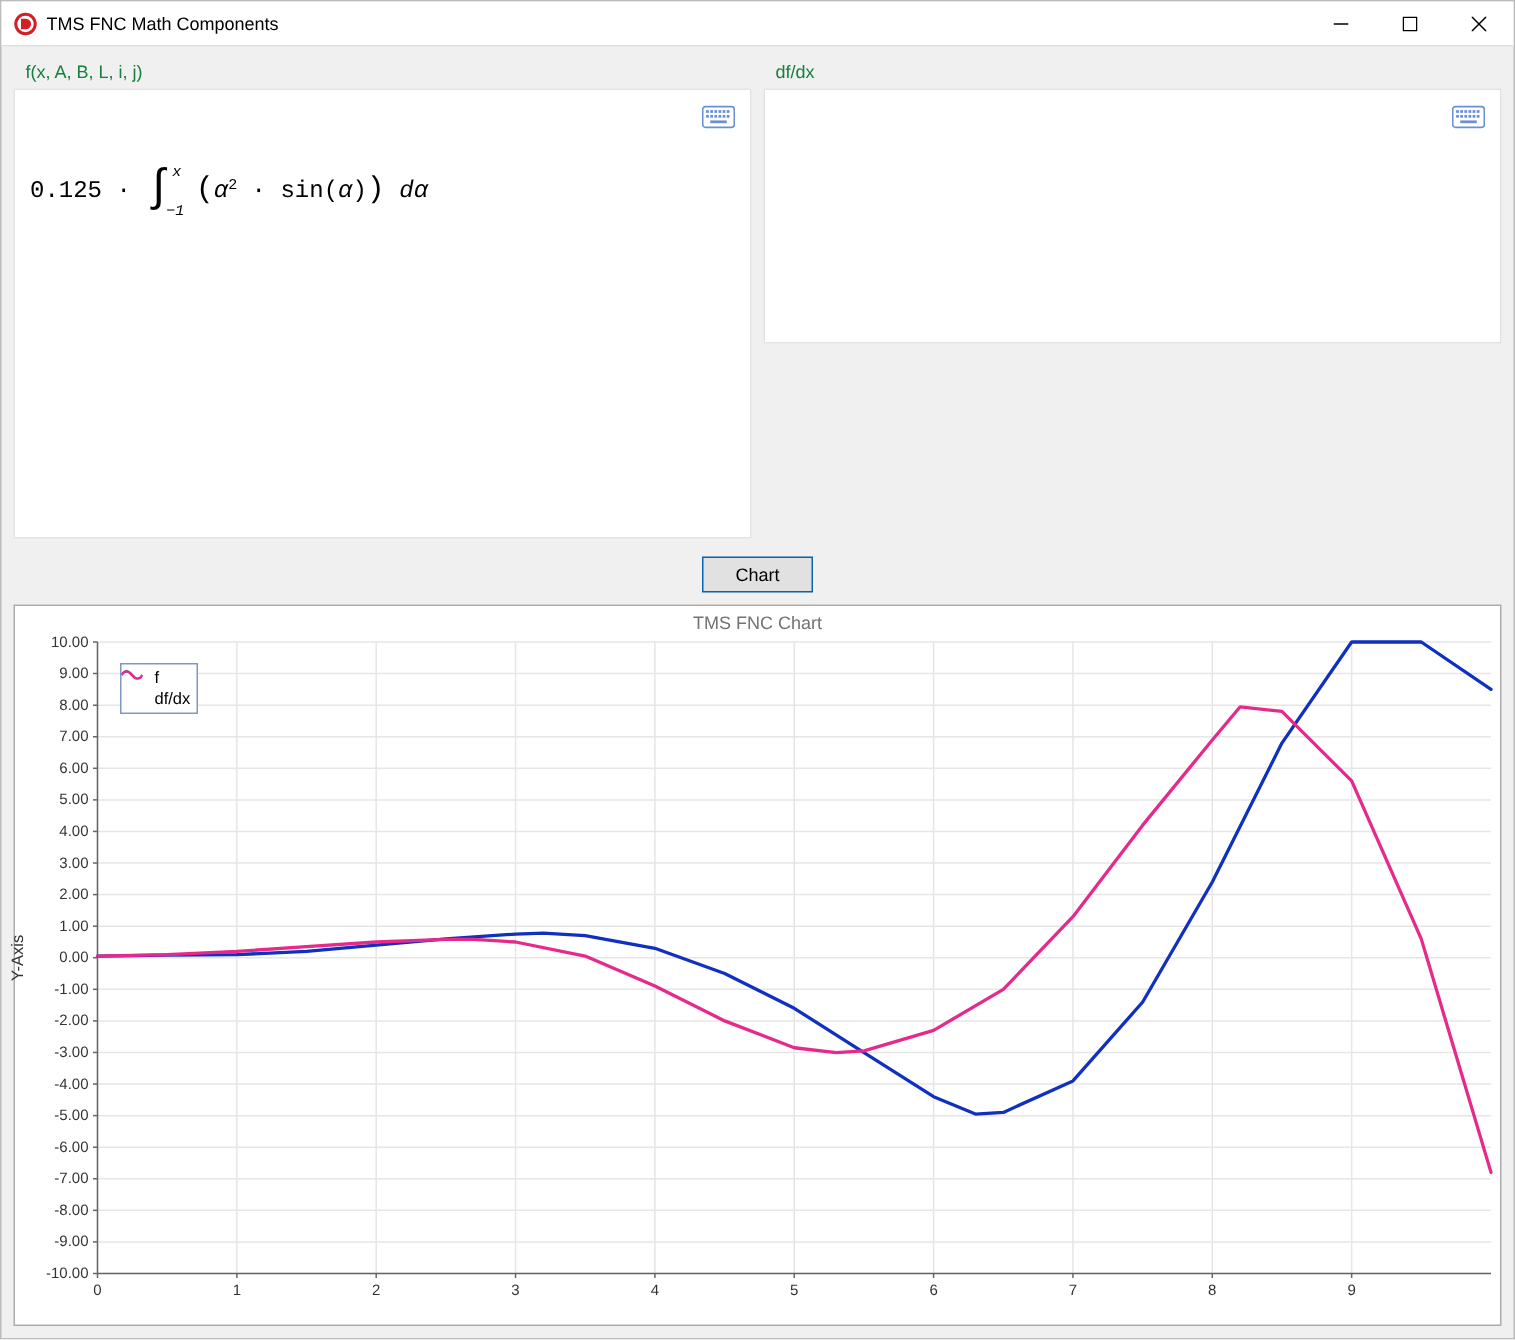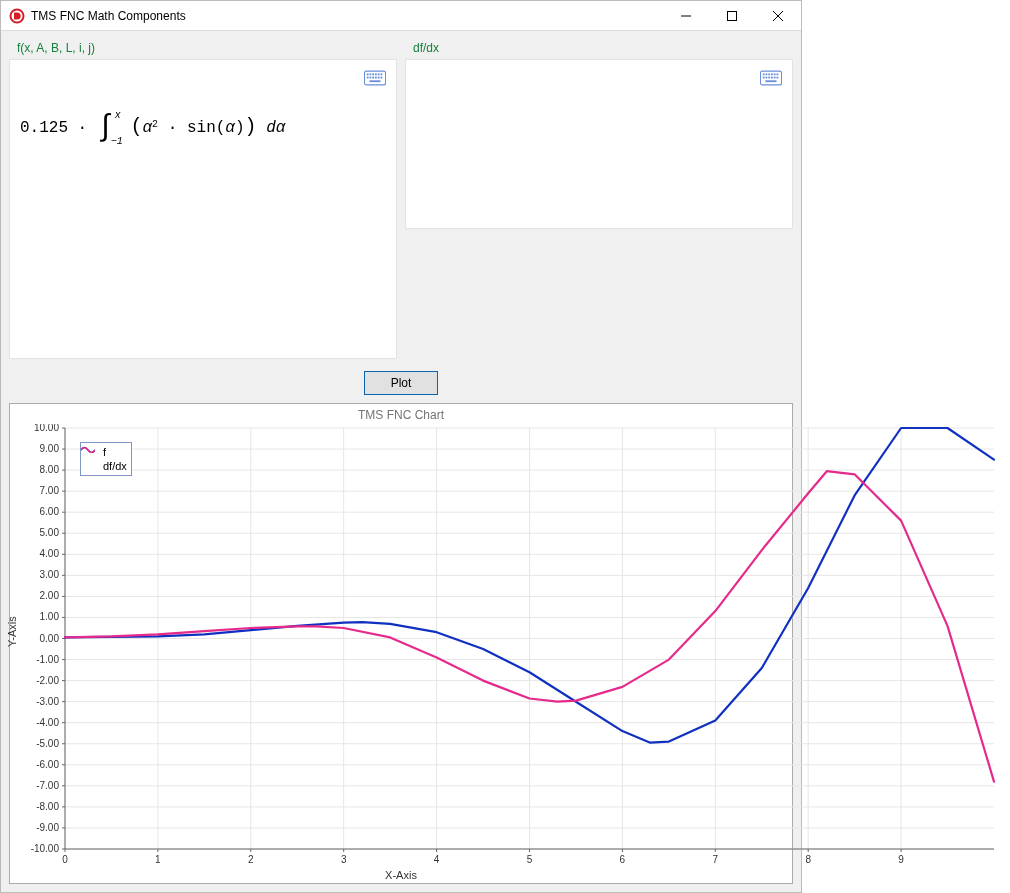--- a/index.html
+++ b/index.html
@@ -4,21 +4,21 @@
 <style>
   * { box-sizing: border-box; }
   body {
     margin: 0;
     font-family: "Segoe UI", Tahoma, sans-serif;
     font-size: 12px;
     background: #fff;
     color: #000;
   }
   .window {
-    width: 802px;
+    width: 1010px;
     height: 893px;
     border: 1px solid #bbb;
     display: flex;
     flex-direction: column;
     background: #f0f0f0;
   }
   .titlebar {
     height: 30px;
     background: #fff;
     display: flex;
@@ -237,21 +237,21 @@
                 <rect x="18" y="6.5" width="2" height="2"></rect>
               <rect x="6" y="10.5" width="12" height="2"></rect>
             </g>
           </svg>
         </span>
       </div>
     </div>
   </div>
 
   <div class="plot-row">
-    <button class="plot-btn">Plot</button>
+    <button class="plot-btn">Chart</button>
   </div>
 
   <div class="chart-wrap">
     <div class="chart-title">TMS FNC Chart</div>
     <div class="chart-body">
       <div class="ylab-rot">Y-Axis</div>
       <svg id="chart-svg" preserveAspectRatio="none" viewBox="0 0 990 445" width="990" height="445">
           <line x1="55" x2="55" y1="4" y2="425" stroke="#e6e6e6" stroke-width="1"></line>
           <line x1="147.9" x2="147.9" y1="4" y2="425" stroke="#e6e6e6" stroke-width="1"></line>
           <line x1="240.8" x2="240.8" y1="4" y2="425" stroke="#e6e6e6" stroke-width="1"></line>
@@ -362,16 +362,15 @@
         <div class="legend-row">
           <span class="legend-sw">
             <svg width="14" height="10">
                 <path d="M0 7 Q3 2 7 7 T14 7" stroke="#e52a8c" stroke-width="1.5" fill="none"></path>
               </svg>
           </span>
           <span>df/dx</span>
         </div>
       </div>
     </div>
-    <div class="xlab">X-Axis</div>
   </div>
 
 </div>
 
 </body></html>

